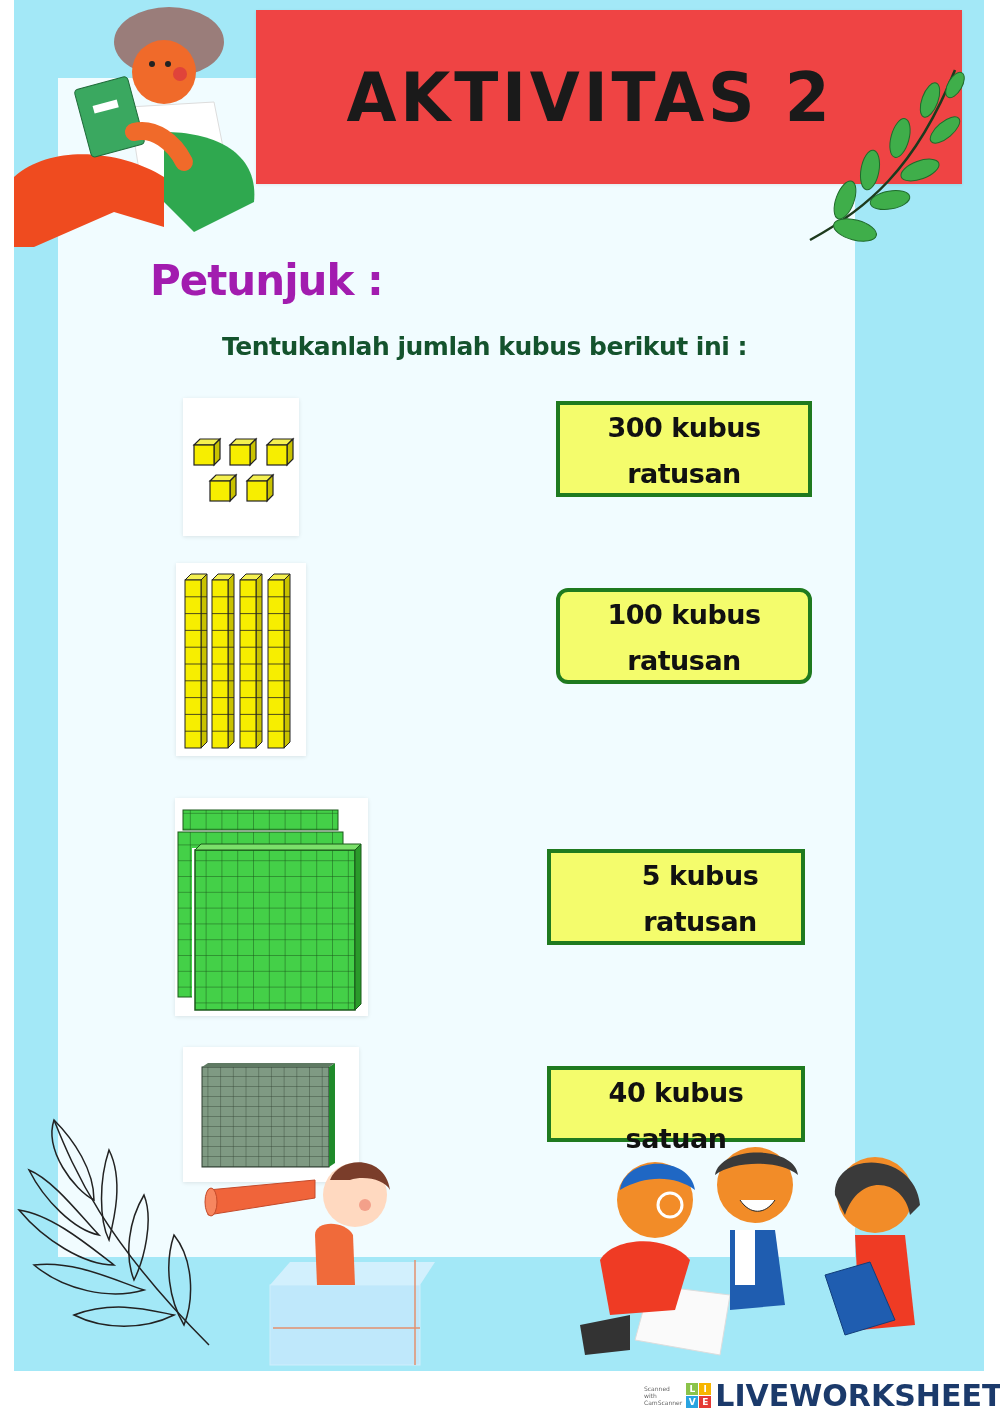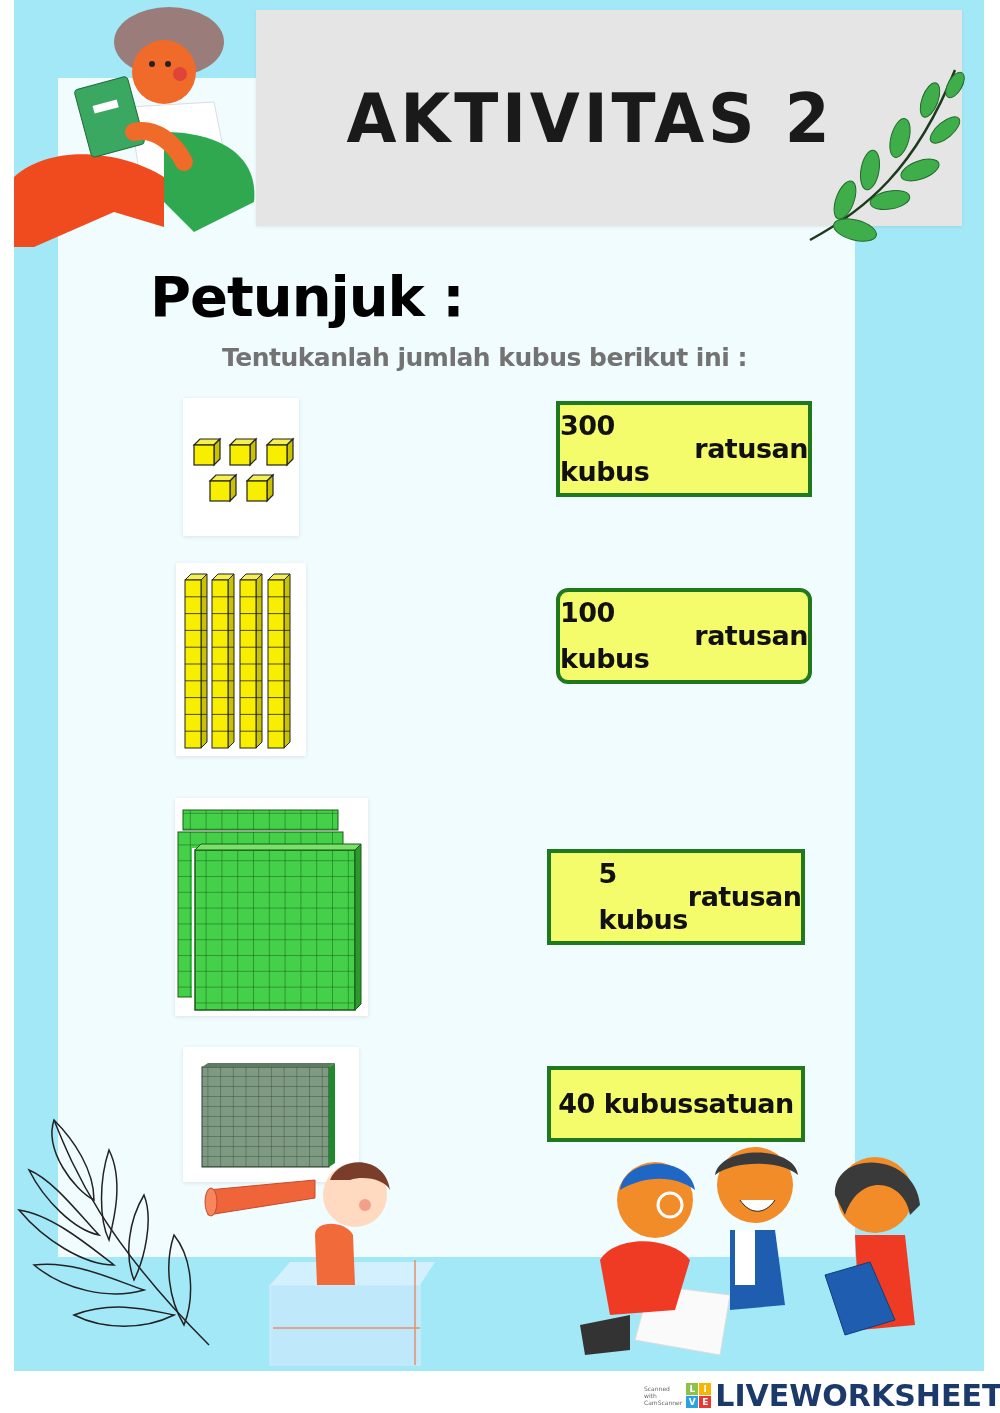--- a/index.html
+++ b/index.html
@@ -1,25 +1,25 @@
 <!DOCTYPE html>
 <html><head>
 <meta charset="utf-8">
 <style>
   html,body{margin:0;padding:0;}
   body{width:1000px;height:1413px;position:relative;background:#ffffff;overflow:hidden;font-family:"DejaVu Sans",sans-serif;}
   .outer{position:absolute;left:14px;top:0;width:970px;height:1371px;background:#a3e8f7;}
   .inner{position:absolute;left:58px;top:78px;width:797px;height:1179px;background:#f1fcff;}
-  .title-card{position:absolute;left:256px;top:10px;width:706px;height:216px;background:#e5e5e5;box-shadow:0 1px 3px rgba(0,0,0,0.08);}
+  .title-card{position:absolute;left:256px;top:10px;width:706px;height:174px;background:#ef4444;box-shadow:0 1px 3px rgba(0,0,0,0.08);}
   .title{position:absolute;left:0;top:0;width:100%;height:100%;display:flex;align-items:center;justify-content:center;padding-right:40px;box-sizing:border-box;
     font-family:"DejaVu Sans",sans-serif;font-weight:bold;font-size:68px;letter-spacing:4px;color:#1a1a1a;transform:scaleX(0.95);}
-  .heading{position:absolute;left:150px;top:264px;font-family:"DejaVu Sans",sans-serif;font-weight:bold;font-size:56px;color:#000000;letter-spacing:-1px;}
-  .instruction{position:absolute;left:222px;top:343px;font-family:"DejaVu Sans",sans-serif;font-weight:bold;font-size:25px;color:#737373;letter-spacing:-0.5px;}
+  .heading{position:absolute;left:150px;top:256px;font-family:"DejaVu Sans",sans-serif;font-weight:bold;font-size:42px;color:#a21caf;letter-spacing:-1px;}
+  .instruction{position:absolute;left:222px;top:332px;font-family:"DejaVu Sans",sans-serif;font-weight:bold;font-size:25px;color:#14532d;letter-spacing:-0.5px;}
   .img-card{position:absolute;background:#ffffff;box-shadow:0 1px 4px rgba(0,0,0,0.1);}
-  .answer{position:absolute;background:#f4fc6c;border:4px solid #1f7a1f;box-sizing:border-box;display:flex;align-items:center;justify-content:center;
+  .answer{position:absolute;background:#f4fc6c;border:4px solid #1f7a1f;box-sizing:border-box;display:flex;flex-direction:column;align-items:center;justify-content:flex-start;
     font-family:"DejaVu Sans",sans-serif;font-weight:bold;font-size:27px;color:#111;line-height:46px;letter-spacing:-0.5px;}
   .answer span{display:block;}
   .footer{position:absolute;left:644px;top:1378px;display:flex;align-items:center;gap:4px;}
   .scan{font-size:6px;color:#666;}
   .logo-box{display:grid;grid-template-columns:12px 12px;grid-template-rows:12px 12px;gap:1px;}
   .logo-box div{font-size:9px;font-weight:bold;color:#fff;display:flex;align-items:center;justify-content:center;}
   .brand{font-family:"DejaVu Sans",sans-serif;font-weight:bold;font-size:30px;color:#1b3a6b;letter-spacing:0px;}
   svg{position:absolute;overflow:visible;}
 </style>
 </head>

